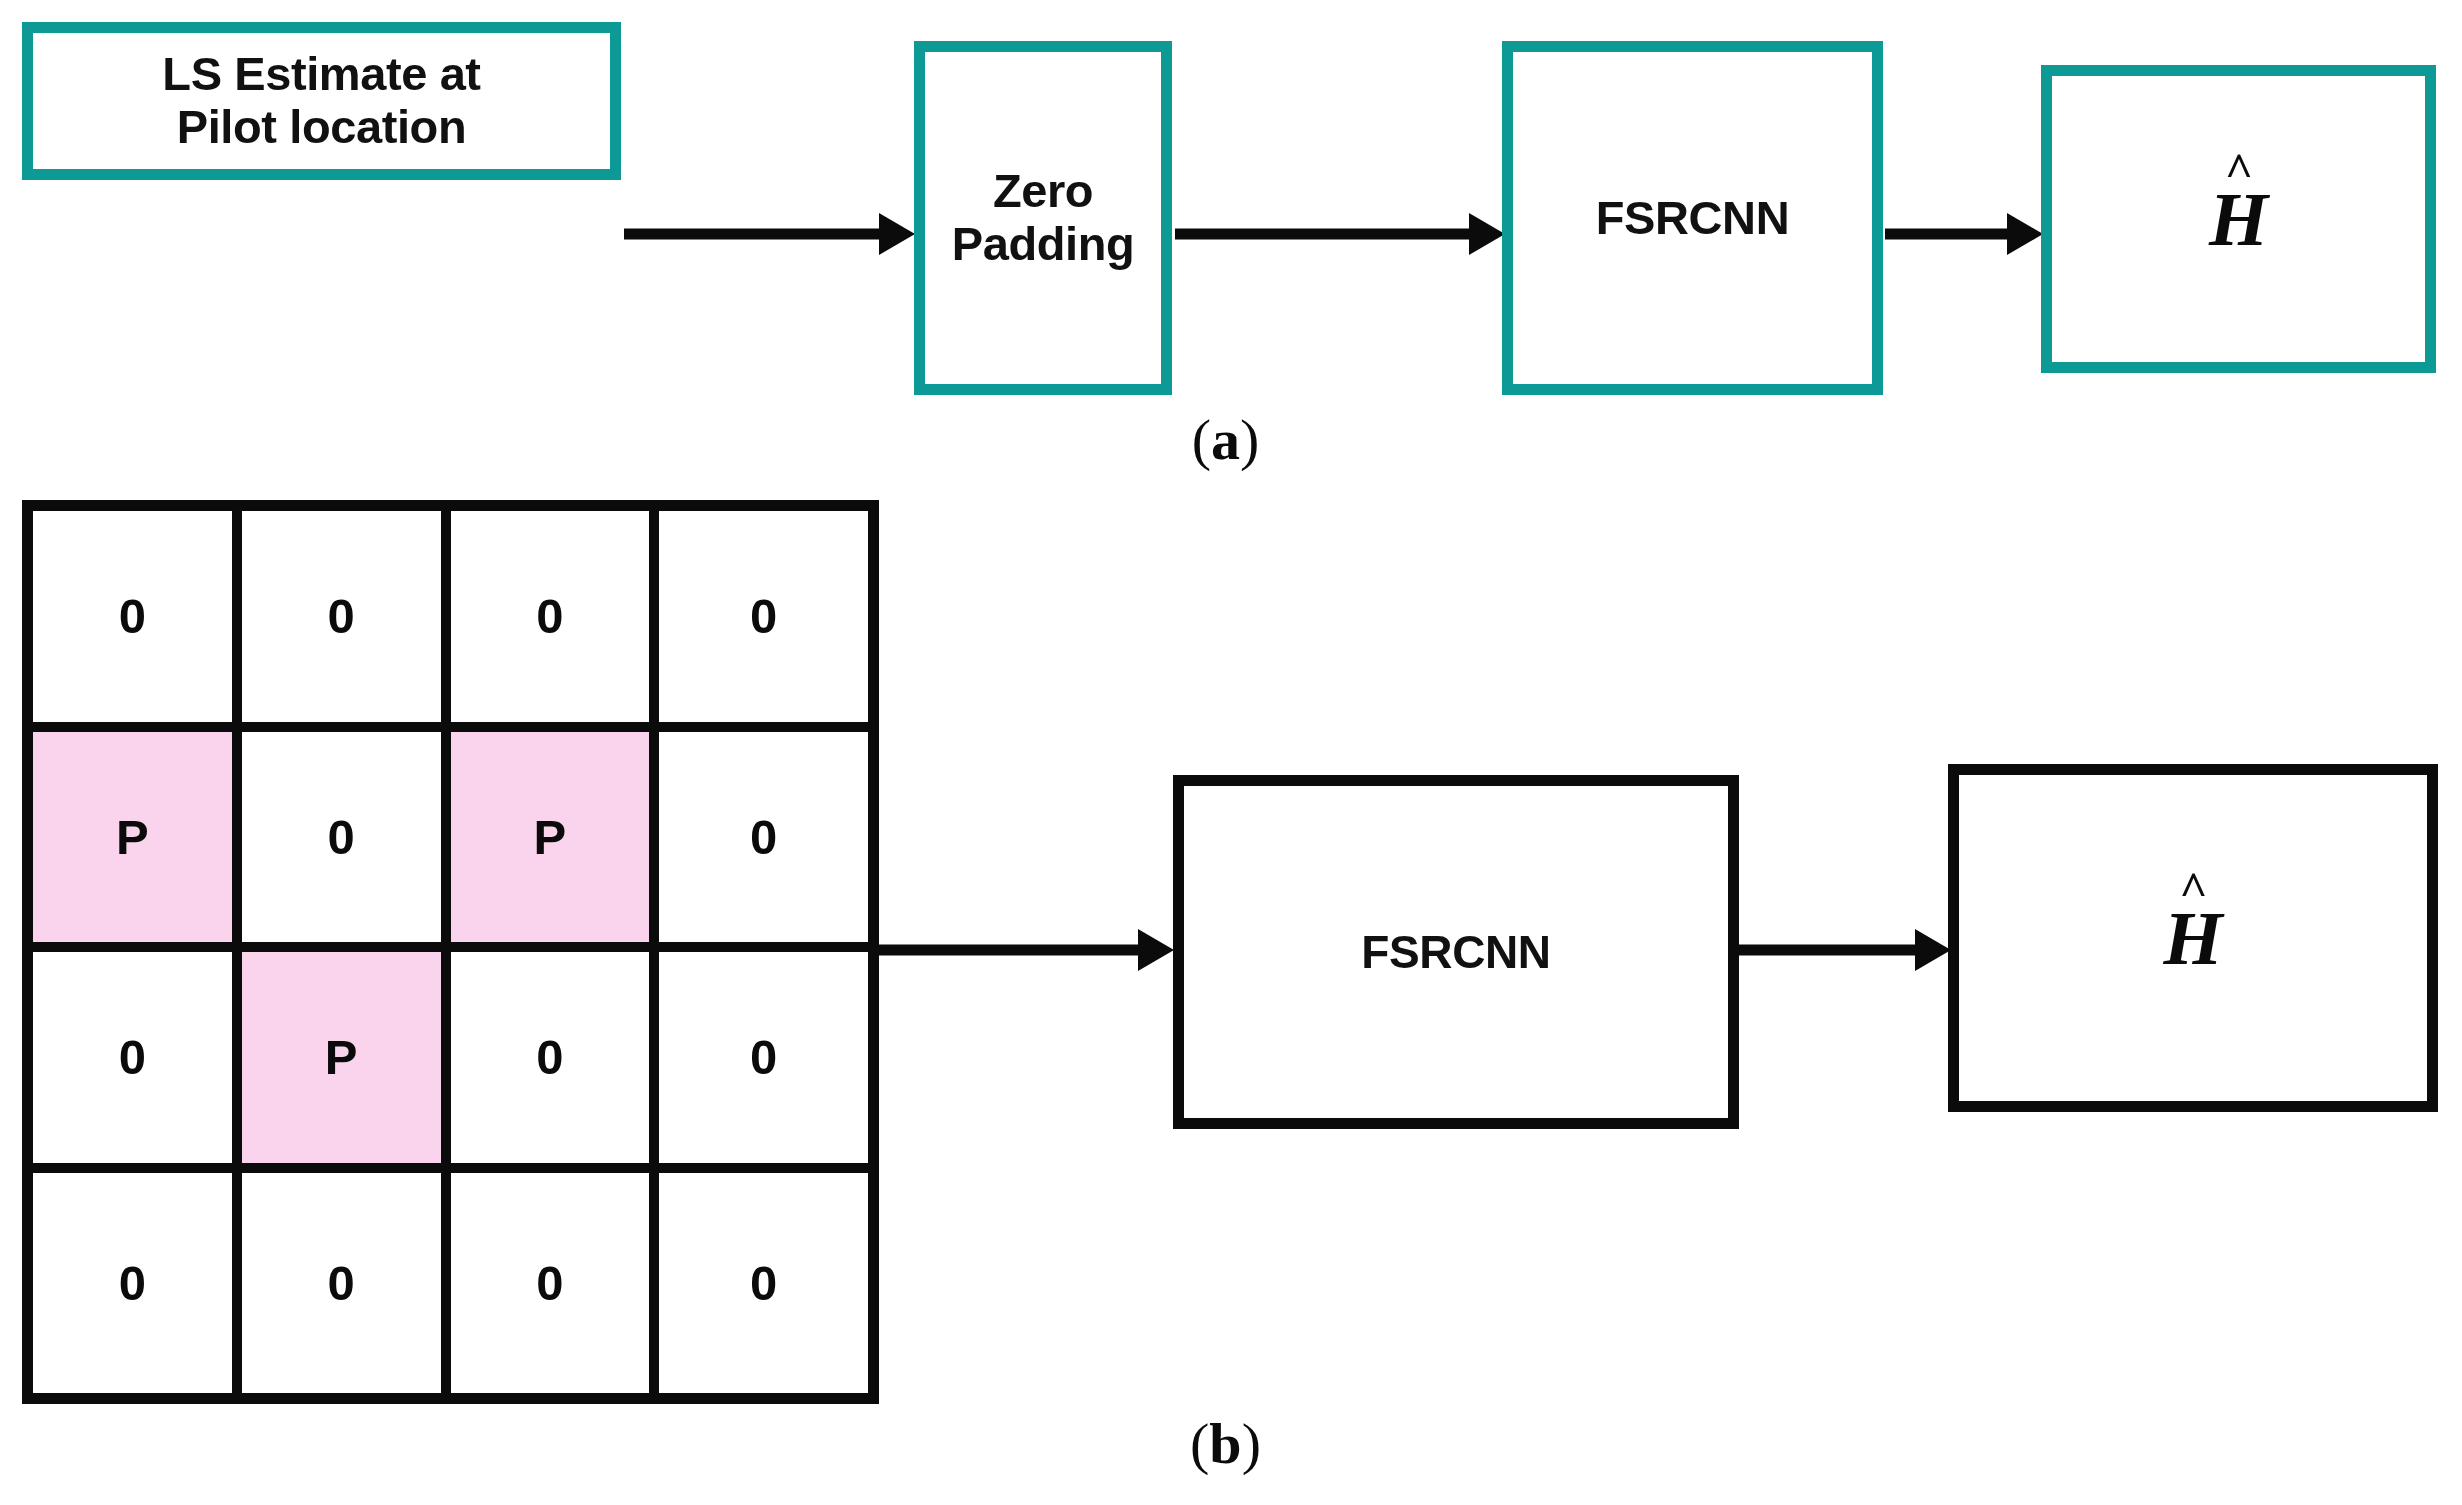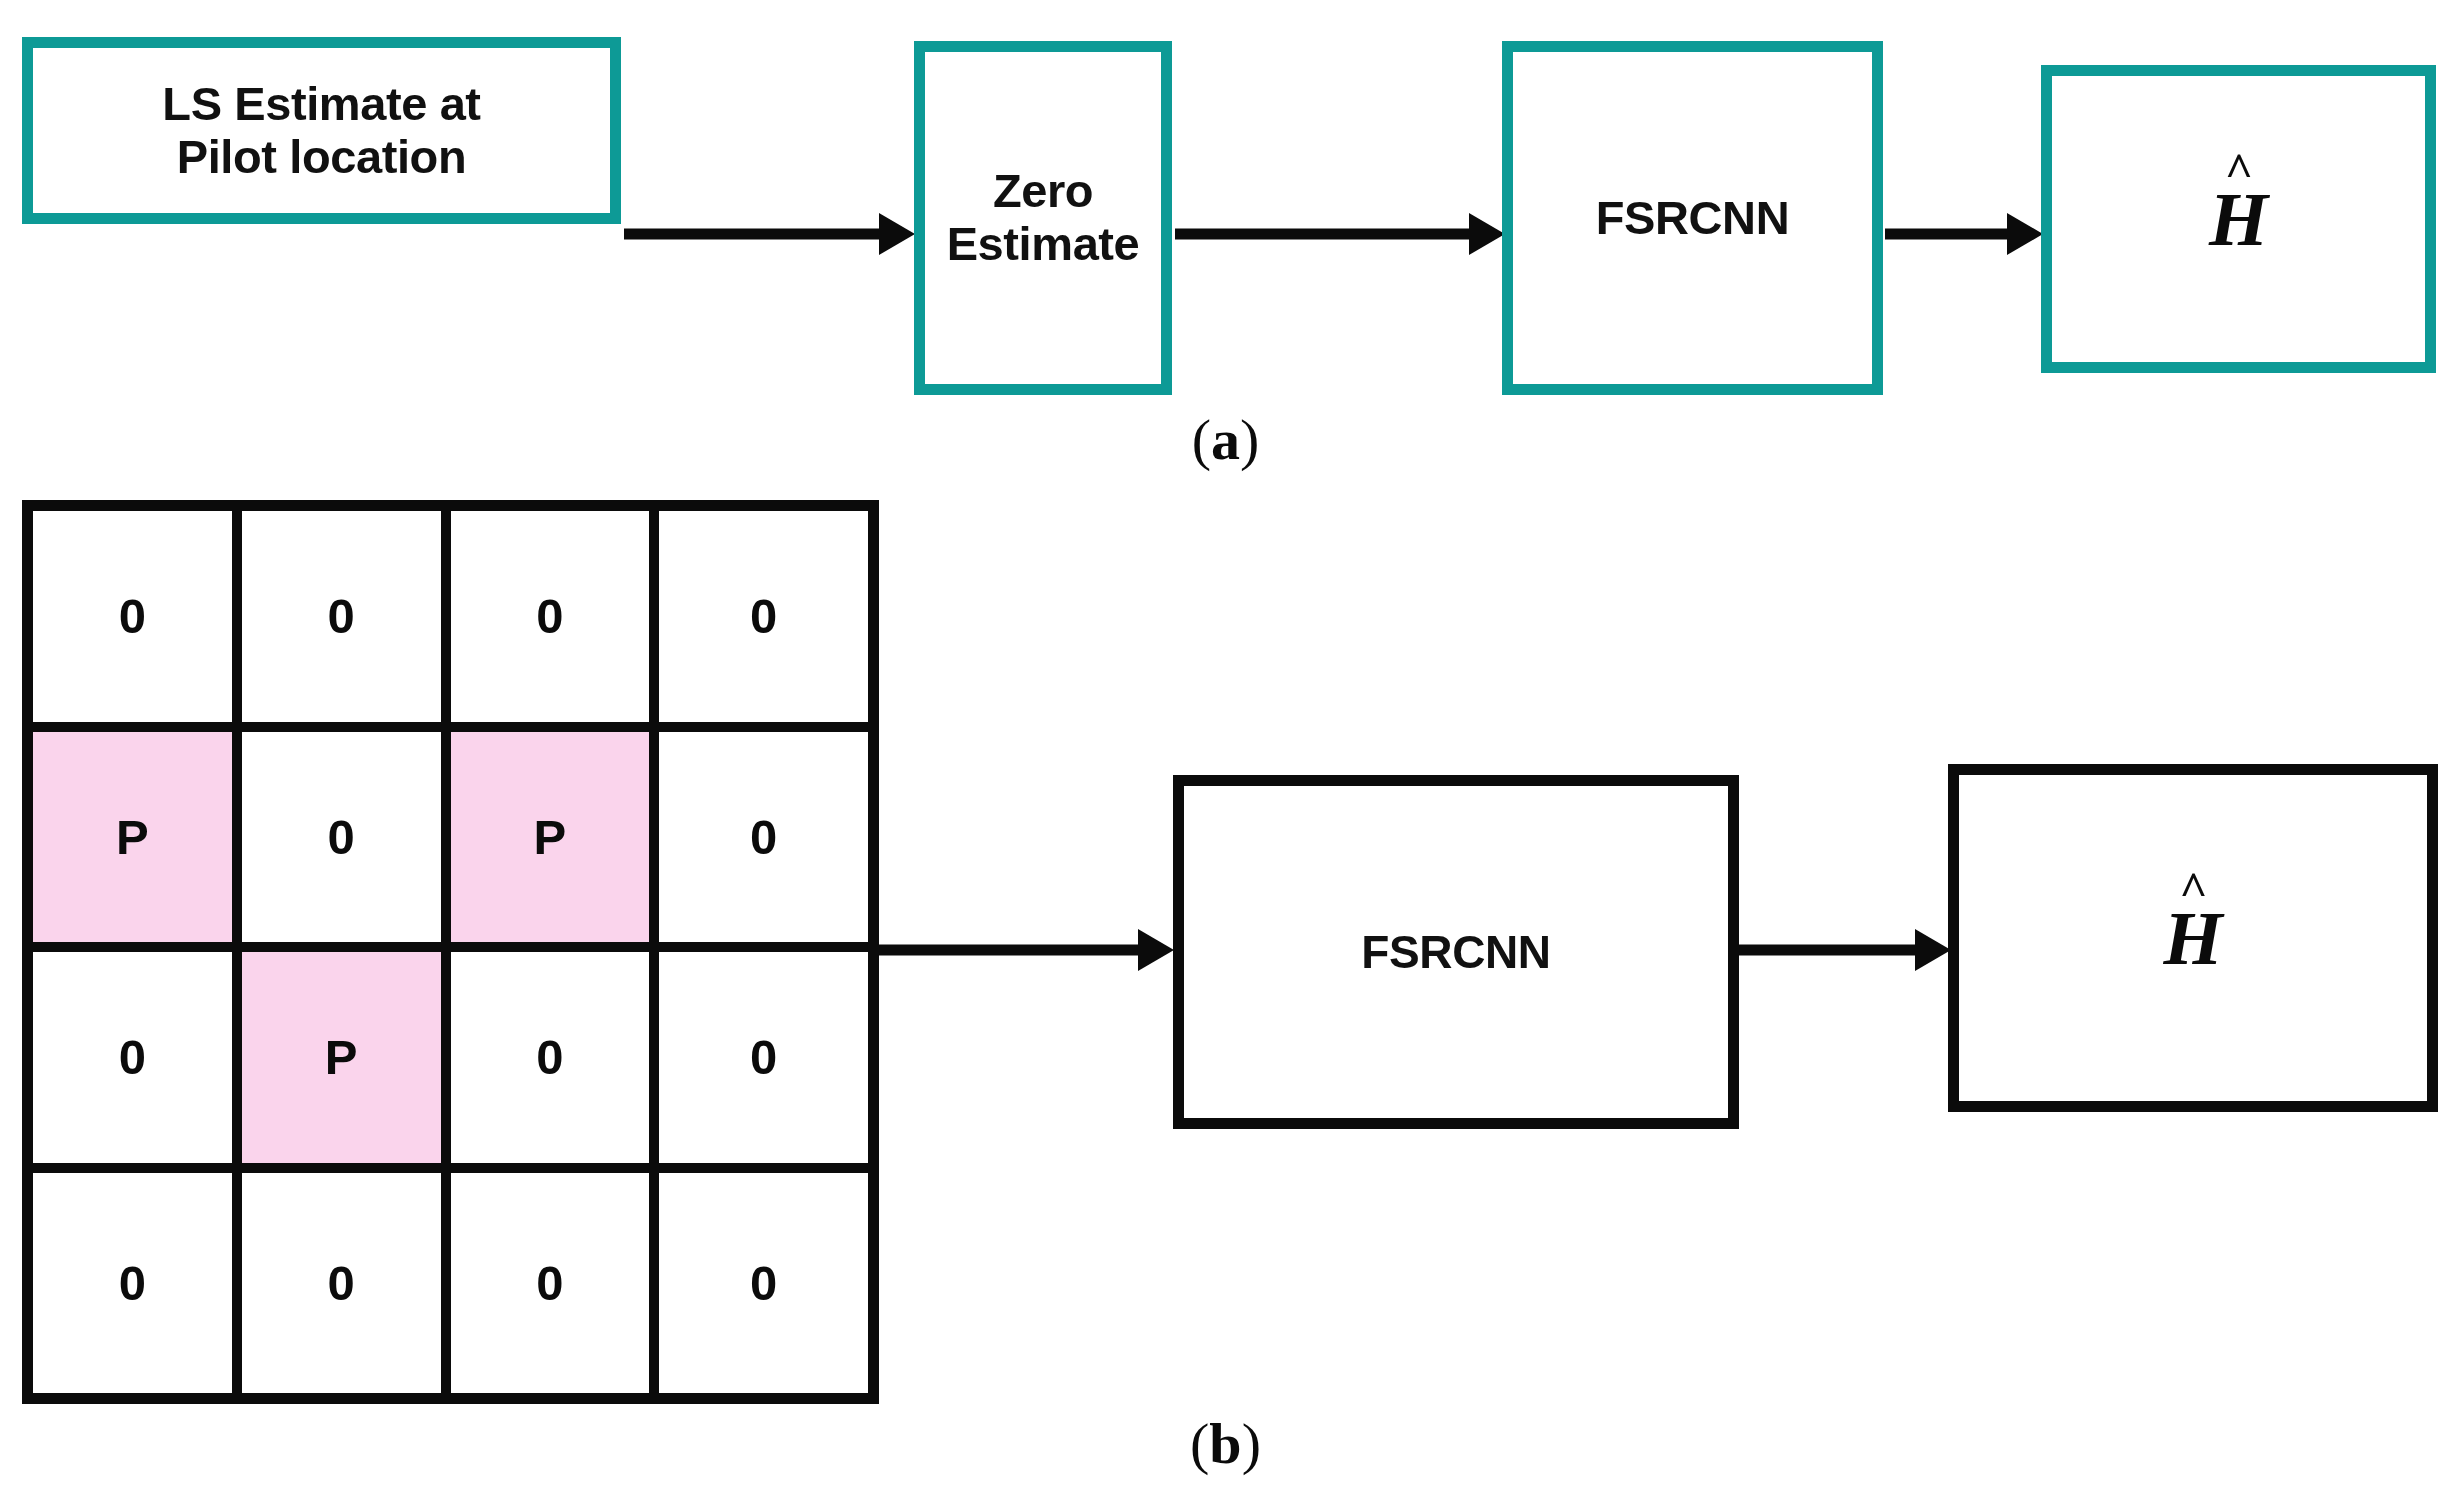--- a/index.html
+++ b/index.html
@@ -134,33 +134,33 @@
     text-align: center;
     line-height: 1;
   }
   .caption b {
     font-weight: bold;
   }
 </style>
 </head>
 <body>
 
-<div class="abs teal-box" style="left:22px; top:22px; width:599px; height:187px;margin-top:15px;">
+<div class="abs teal-box" style="left:22px; top:22px; width:599px; height:158px;">
   <div class="box-label">LS Estimate at
 Pilot location</div>
 </div>
 
 <div class="arrow" style="left:624px; top:212px; width:291px; height:44px;">
   <div class="shaft" style="width:261px;"></div>
   <div class="head"></div>
 </div>
 
 <div class="abs teal-box" style="left:914px; top:41px; width:258px; height:354px;">
   <div class="box-label">Zero
-Estimate</div>
+Padding</div>
 </div>
 
 <div class="arrow" style="left:1175px; top:212px; width:330px; height:44px;">
   <div class="shaft" style="width:300px;"></div>
   <div class="head"></div>
 </div>
 
 <div class="abs teal-box" style="left:1502px; top:41px; width:381px; height:354px;">
   <div class="box-label">FSRCNN</div>
 </div>

